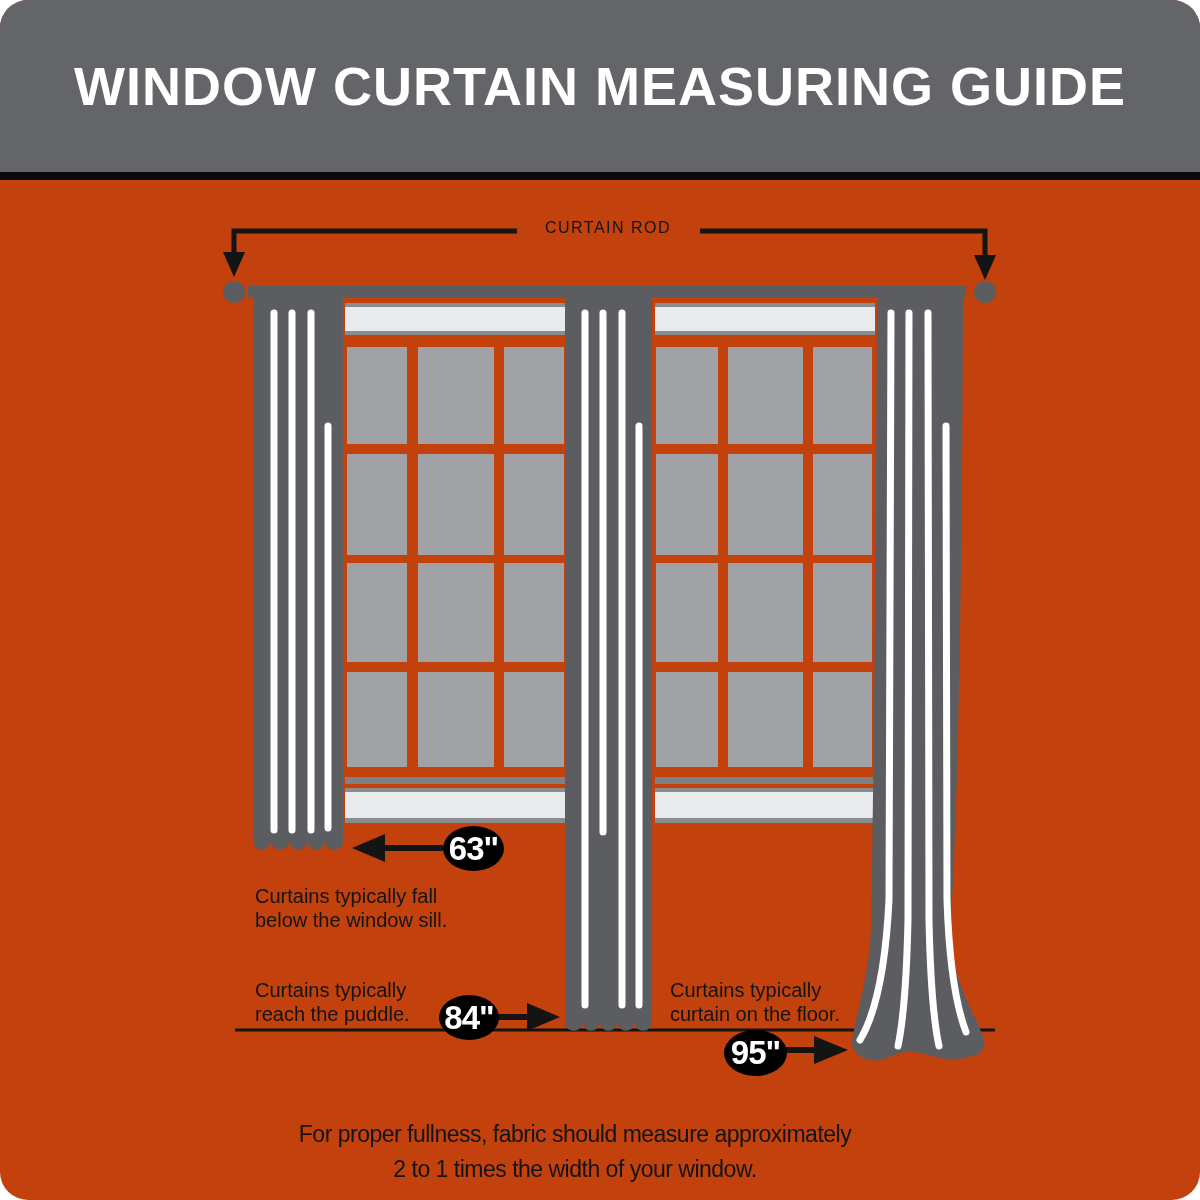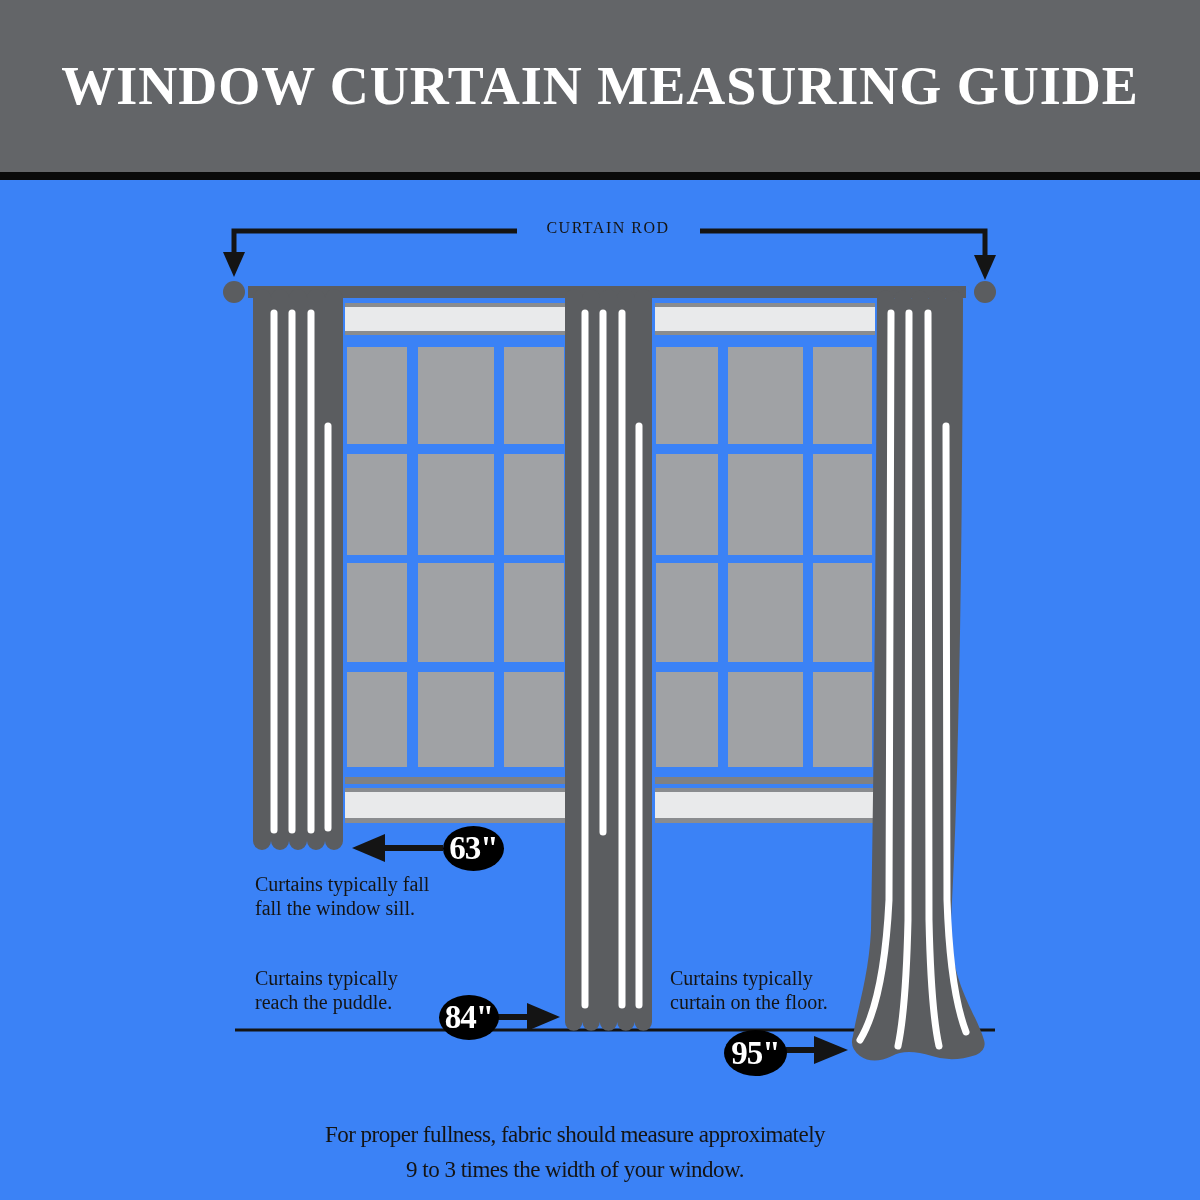--- a/index.html
+++ b/index.html
@@ -1,32 +1,32 @@
 <!DOCTYPE html>
 <html style="--header_bg: #636568; --ink: #141414; --curtain: #5b5d60; --pane: #a0a2a5; --band: #e9eaeb; --trim_line: #8a8c8f; --sill_line: #7f8184;"><head>
 <meta charset="utf-8">
 <style>
   :root{
     --header_bg:#636568; --ink:#141414; --curtain:#5b5d60; --pane:#a0a2a5;
     --band:#e9eaeb; --trim_line:#8a8c8f; --sill_line:#7f8184; --white:#ffffff;
   }
   html,body{margin:0;padding:0;background:#fff;}
-  .stage{position:relative;width:1200px;height:1200px;overflow:hidden;background:#3b82f6;
-         font-family:Liberation Serif, serif;color:var(--ink);}
+  .stage{position:relative;width:1200px;height:1200px;overflow:hidden;background:#c2410c;
+         font-family:Liberation Sans, sans-serif;color:var(--ink);border-radius:28px;}
   .header{position:absolute;left:0;top:0;width:1200px;height:172px;background:var(--header_bg);
           border-bottom:8px solid #0a0a0a;display:flex;align-items:center;justify-content:center;}
   .title{color:#fff;font-size:54px;font-weight:bold;letter-spacing:1px;white-space:nowrap;}
   svg.diagram{position:absolute;left:0;top:0;width:1200px;height:1200px;}
   .f-curtain{fill:var(--curtain);} .f-pane{fill:var(--pane);} .f-band{fill:var(--band);}
   .f-trim{fill:var(--trim_line);} .f-sill{fill:var(--sill_line);} .f-ink{fill:var(--ink);}
   .s-ink{stroke:var(--ink);fill:none;} .stripe{stroke:#fff;stroke-width:7;fill:none;stroke-linecap:round;}
   .txt{position:absolute;white-space:nowrap;}
   .rod-label{top:219px;left:608px;transform:translateX(-50%);font-size:16px;letter-spacing:1.5px;}
   .rod-note{top:246px;left:608px;transform:translateX(-50%);font-size:22px;}
-  .caption{font-size:20px;line-height:24px;}
+  .caption{font-size:20px;line-height:24px;margin-top:12px;}
   .cap1{left:255px;top:872px;} .cap2{left:255px;top:966px;} .cap3{left:670px;top:966px;}
   .badge{position:absolute;background:#000;border-radius:50%;display:flex;align-items:center;
          justify-content:center;color:#fff;font-size:33px;font-weight:bold;letter-spacing:-1px;}
   .b63{left:443px;top:826px;width:61px;height:45px;}
   .b84{left:439px;top:995px;width:60px;height:45px;}
   .b95{left:724px;top:1030px;width:63px;height:46px;}
   .footer{position:absolute;left:575px;top:1117px;transform:translateX(-50%);text-align:center;
           font-size:23px;letter-spacing:-0.5px;line-height:35px;white-space:nowrap;}
 </style>
 </head>
@@ -159,29 +159,29 @@
   </div>
   <div class="badge b84">
     <span>84"</span>
   </div>
   <div class="badge b95">
     <span>95"</span>
   </div>
 
   <div class="txt caption cap1">
     <div>Curtains typically fall</div>
-    <div>fall the window sill.</div>
+    <div>below the window sill.</div>
   </div>
   <div class="txt caption cap2">
     <div>Curtains typically</div>
     <div>reach the puddle.</div>
   </div>
   <div class="txt caption cap3">
     <div>Curtains typically</div>
     <div>curtain on the floor.</div>
   </div>
 
   <div class="footer">
     <div>For proper fullness, fabric should measure approximately</div>
-    <div>9 to 3 times the width of your window.</div>
+    <div>2 to 1 times the width of your window.</div>
   </div>
 
 </div>
 
 </body></html>

